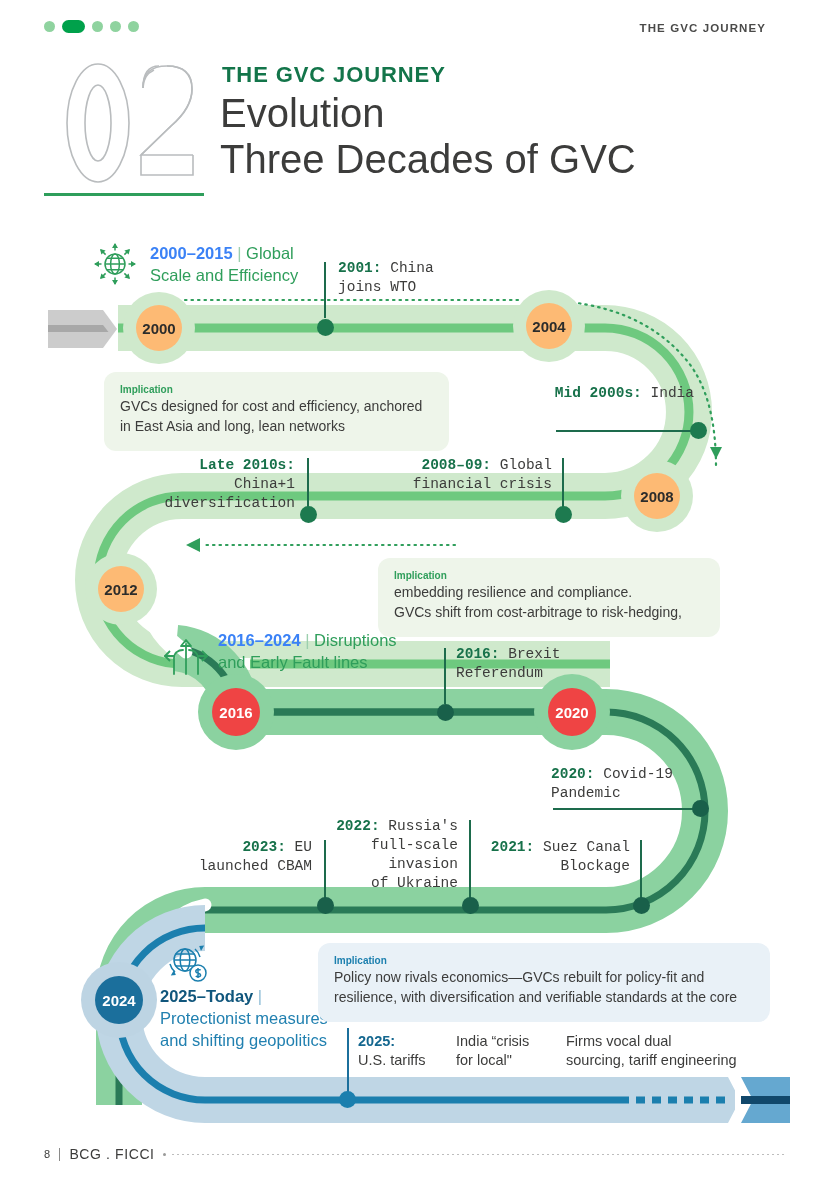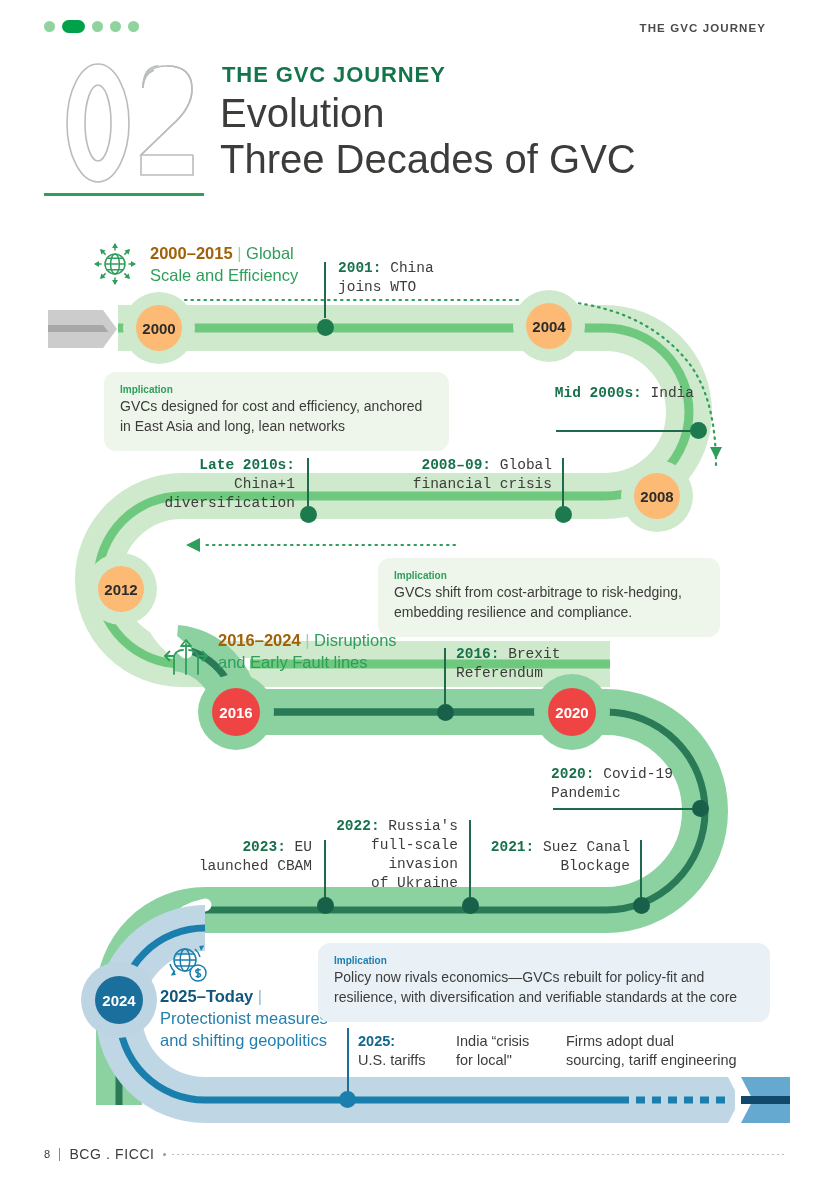--- a/index.html
+++ b/index.html
@@ -65,21 +65,21 @@
   .conn.blue{ background:#1b6f9c; }
 
   
   .lbl{ position:absolute; font-size:14.5px; line-height:1.3; color:#3c3c3b;font-family:Liberation Mono, monospace; }
   .lbl b{ color:#17714a; font-weight:700; }
   .lbl.r{ text-align:right; }
 
   
   .phase{ position:absolute; }
   .phase .pt{ font-size:16.5px; line-height:1.32; font-weight:400; color:#2f9e5b; }
-  .phase .pt b{ font-weight:700; color:#a16207; }
+  .phase .pt b{ font-weight:700; color:#3b82f6; }
   .phase .pt .bar{ color:#9ccfae; font-weight:400; }
   .phase.b .pt{ color:#2180b0; }
   .phase.b .pt b{ color:#10567c; }
   .phase.b .pt .bar{ color:#8fbdd6; }
   .phase-ico{ position:absolute; }
 
   
   .imp{ position:absolute; border-radius:12px; padding:12px 16px 14px 16px; background:#eef5ea; }
   .imp .h{ font-size:10px; font-weight:700; color:#2f9e5b; margin-bottom:2px; }
   .imp .b{ font-size:14px; line-height:1.42; color:#3c3c3b; }
@@ -371,34 +371,34 @@
   <div class="mini" style="left:358px;top:1032px;width:90px;">
     <div><b>2025:</b></div>
     <div>U.S. tariffs</div>
   </div>
 
   <div class="mini" style="left:456px;top:1032px;width:110px;">
     <div>India “crisis</div>
     <div>for local"</div>
   </div>
   <div class="mini" style="left:566px;top:1032px;width:210px;">
-    <div>Firms adopt dual</div>
+    <div>Firms vocal dual</div>
     <div>sourcing, tariff engineering</div>
   </div>
 
   <div class="imp" style="left:104px;top:372px;width:345px;">
     <div class="h">Implication</div>
     <div class="b">GVCs designed for cost and efficiency, anchored</div>
     <div class="b">in East Asia and long, lean networks</div>
   </div>
 
   <div class="imp" style="left:378px;top:558px;width:342px;">
     <div class="h">Implication</div>
+    <div class="b">embedding resilience and compliance.</div>
     <div class="b">GVCs shift from cost-arbitrage to risk-hedging,</div>
-    <div class="b">embedding resilience and compliance.</div>
   </div>
 
   <div class="imp blue" style="left:318px;top:943px;width:452px;">
     <div class="h">Implication</div>
     <div class="b">Policy now rivals economics—GVCs rebuilt for policy-fit and</div>
     <div class="b">resilience, with diversification and verifiable standards at the core</div>
   </div>
 
   <div class="footer">
     <span class="pg">8</span>

